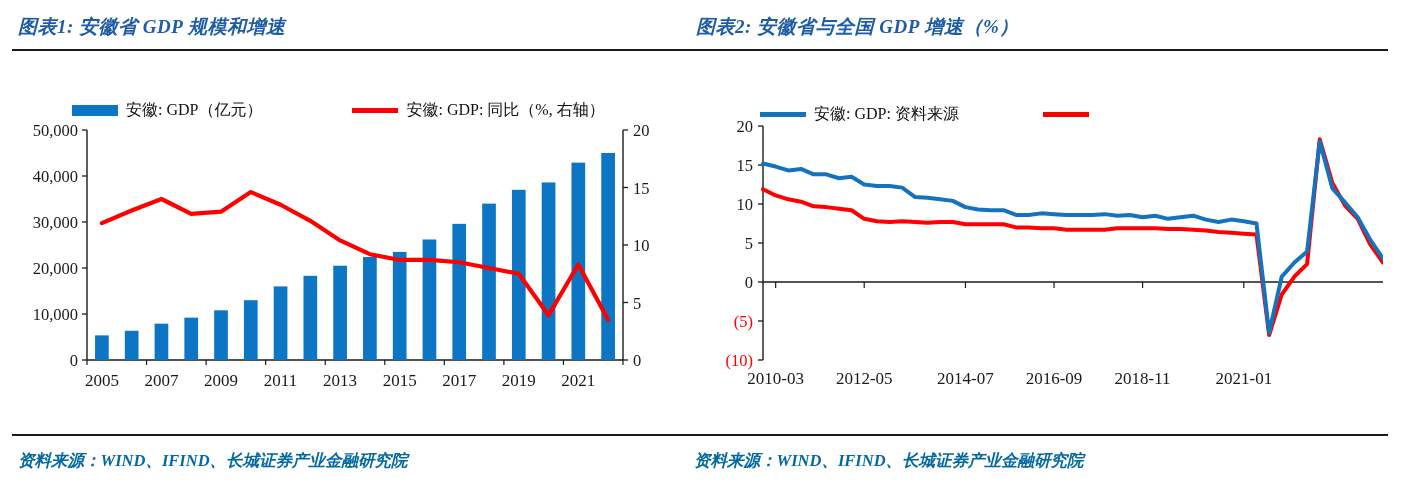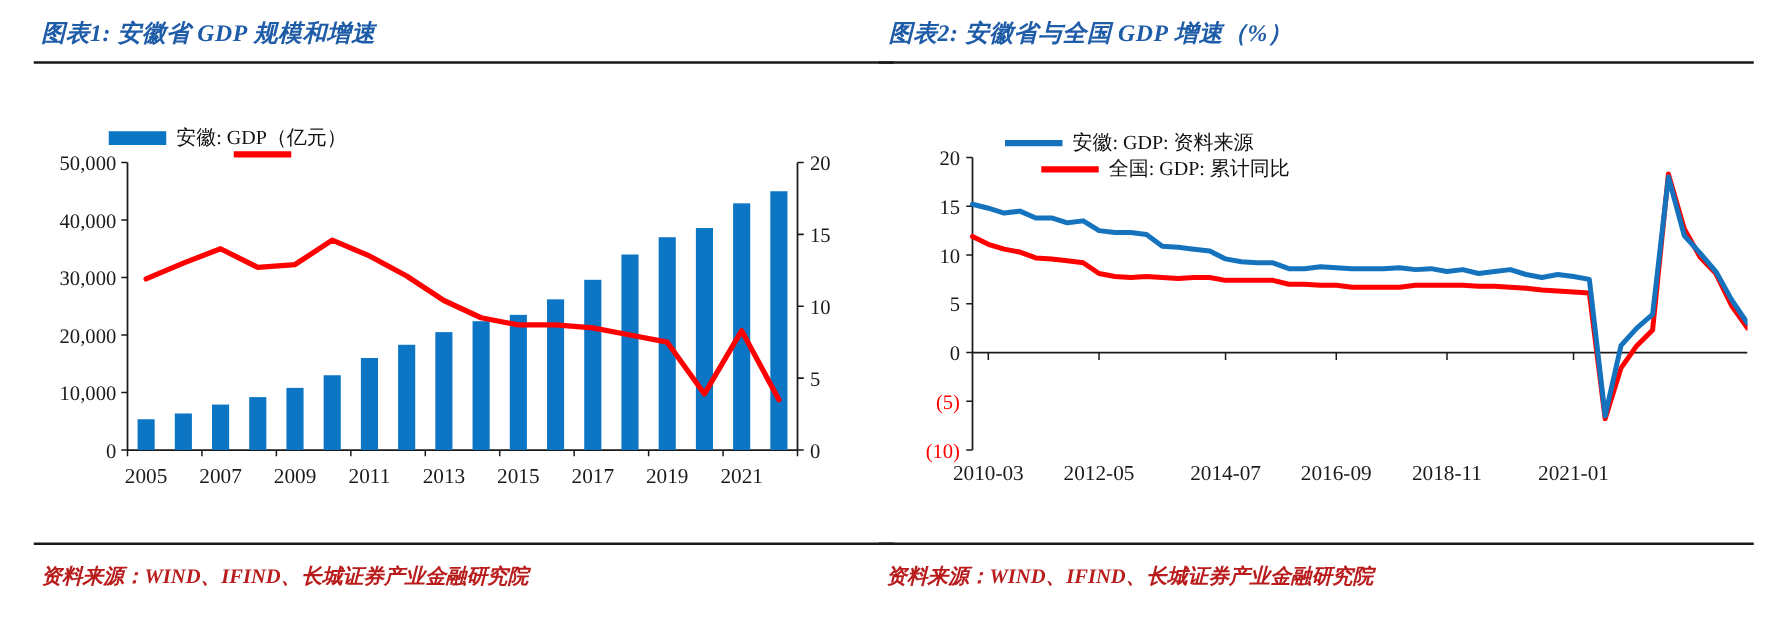--- a/index.html
+++ b/index.html
@@ -5,21 +5,21 @@
   html,body{margin:0;padding:0;}
   body{
     width:1420px;height:494px;
     background:#ffffff;
     font-family:"Liberation Serif", serif;
     overflow:hidden;
   }
   .page{position:relative;width:1420px;height:494px;}
 
   
-  .panel{position:absolute;top:0;height:494px;margin-left:15px;}
+  .panel{position:absolute;top:0;height:494px;}
   .panel-left{left:0;width:710px;}
   .panel-right{left:678px;width:710px;}
 
   
   .fig-title{
     position:absolute;left:18px;top:14px;
     font-family:"Liberation Serif", serif;
     font-style:italic;font-weight:bold;
     font-size:19px;color:#1F5CA8;
     letter-spacing:.5px;white-space:nowrap;
@@ -33,25 +33,25 @@
   
   .foot-rule{
     position:absolute;left:12px;bottom:58px;width:688px;height:2px;
     background:#1a1a1a;
   }
   .foot-rule.right{left:10px;width:700px;}
   .foot-text{
     position:absolute;left:18px;bottom:22px;
     font-family:"Liberation Serif", serif;
     font-style:italic;font-weight:bold;
-    font-size:16.5px;color:#b91c1c;white-space:nowrap;
-  }
-
-  
-  .legend{position:absolute;display:flex;align-items:center;flex-direction:column;}
+    font-size:16.5px;color:#0369a1;white-space:nowrap;
+  }
+
+  
+  .legend{position:absolute;display:flex;}
   .legend .lg-item{display:flex;align-items:center;margin-right:26px;}
   .lg-swatch{display:inline-block;margin-right:8px;}
   .lg-bar{width:46px;height:11px;}
   .lg-line{width:46px;height:5px;}
   .lg-label{
     font-family:"Liberation Serif", serif;
     font-size:16px;color:#111;white-space:nowrap;
   }
 
   
@@ -75,20 +75,21 @@
     <div class="fig-title">图表1: 安徽省 GDP 规模和增速</div>
     <div class="title-rule"></div>
 
     <div class="legend" style="left:72px;top:100px;">
       <div class="lg-item">
         <span class="lg-swatch lg-bar" style="background:#0C76C4"></span>
         <span class="lg-label">安徽: GDP（亿元）</span>
       </div>
       <div class="lg-item" style="margin-left:64px;">
         <span class="lg-swatch lg-line" style="background:#FF0000"></span>
+        <span class="lg-label">安徽: GDP: 同比（%, 右轴）</span>
       </div>
     </div>
 
     <svg id="svg-left" width="700" height="280" style="position:absolute;left:5px;top:118px;">
         <line x1="82" y1="12" x2="82" y2="242" stroke="#1a1a1a" stroke-width="1.4"></line>
         <line x1="618" y1="12" x2="618" y2="242" stroke="#1a1a1a" stroke-width="1.4"></line>
         <line x1="82" y1="242" x2="618" y2="242" stroke="#1a1a1a" stroke-width="1.4"></line>
         <line x1="77" y1="242" x2="82" y2="242" stroke="#1a1a1a" stroke-width="1.3"></line>
         <text x="73" y="248" text-anchor="end" class="tick">0</text>
         <line x1="77" y1="196" x2="82" y2="196" stroke="#1a1a1a" stroke-width="1.3"></line>
@@ -160,21 +161,20 @@
     <div class="fig-title">图表2: 安徽省与全国 GDP 增速（%）</div>
     <div class="title-rule right"></div>
 
     <div class="legend" style="left:82px;top:104px;">
       <div class="lg-item">
         <span class="lg-swatch lg-line" style="background:#1573BE"></span>
         <span class="lg-label">安徽: GDP: 资料来源</span>
       </div>
       <div class="lg-item" style="margin-left:58px;">
         <span class="lg-swatch lg-line" style="background:#FF0000"></span>
-        <span class="lg-label">全国: GDP: 累计同比</span>
       </div>
     </div>
 
     <svg id="svg-right" width="700" height="280" style="position:absolute;left:5px;top:112px;">
         <line x1="80" y1="14" x2="80" y2="248" stroke="#1a1a1a" stroke-width="1.4"></line>
         <line x1="80" y1="170" x2="700" y2="170" stroke="#1a1a1a" stroke-width="1.4"></line>
         <line x1="75" y1="248" x2="80" y2="248" stroke="#1a1a1a" stroke-width="1.3"></line>
         <text x="70" y="254" text-anchor="end" class="tick tick-neg">(10)</text>
         <line x1="75" y1="209" x2="80" y2="209" stroke="#1a1a1a" stroke-width="1.3"></line>
         <text x="70" y="215" text-anchor="end" class="tick tick-neg">(5)</text>

